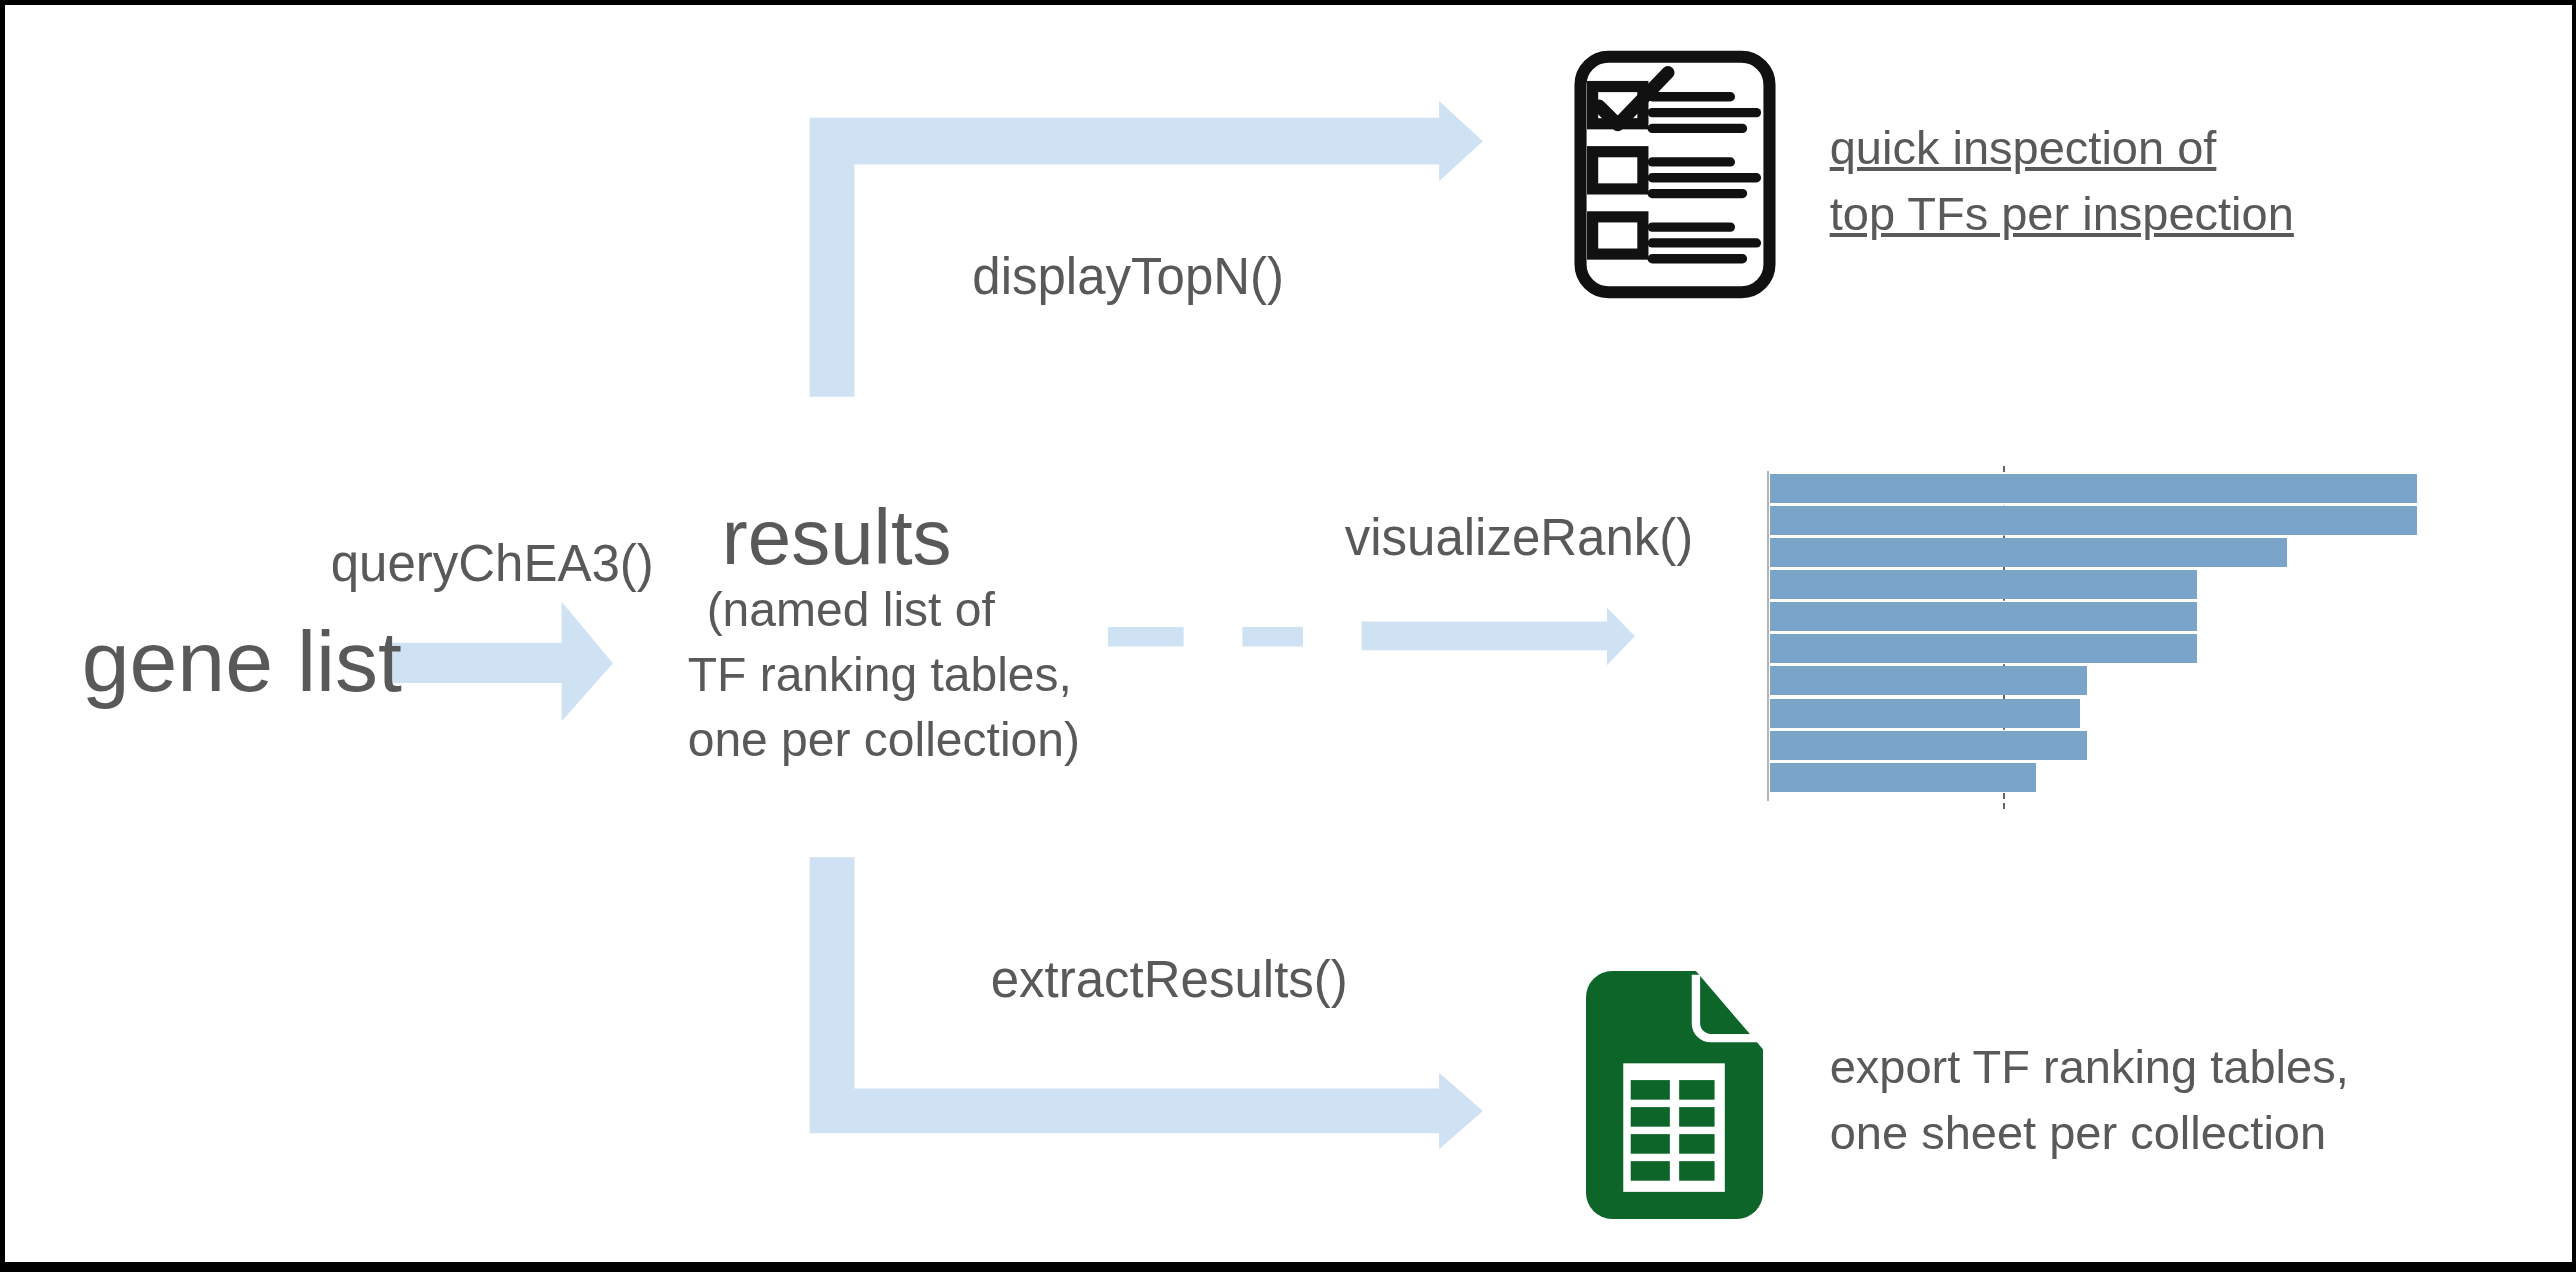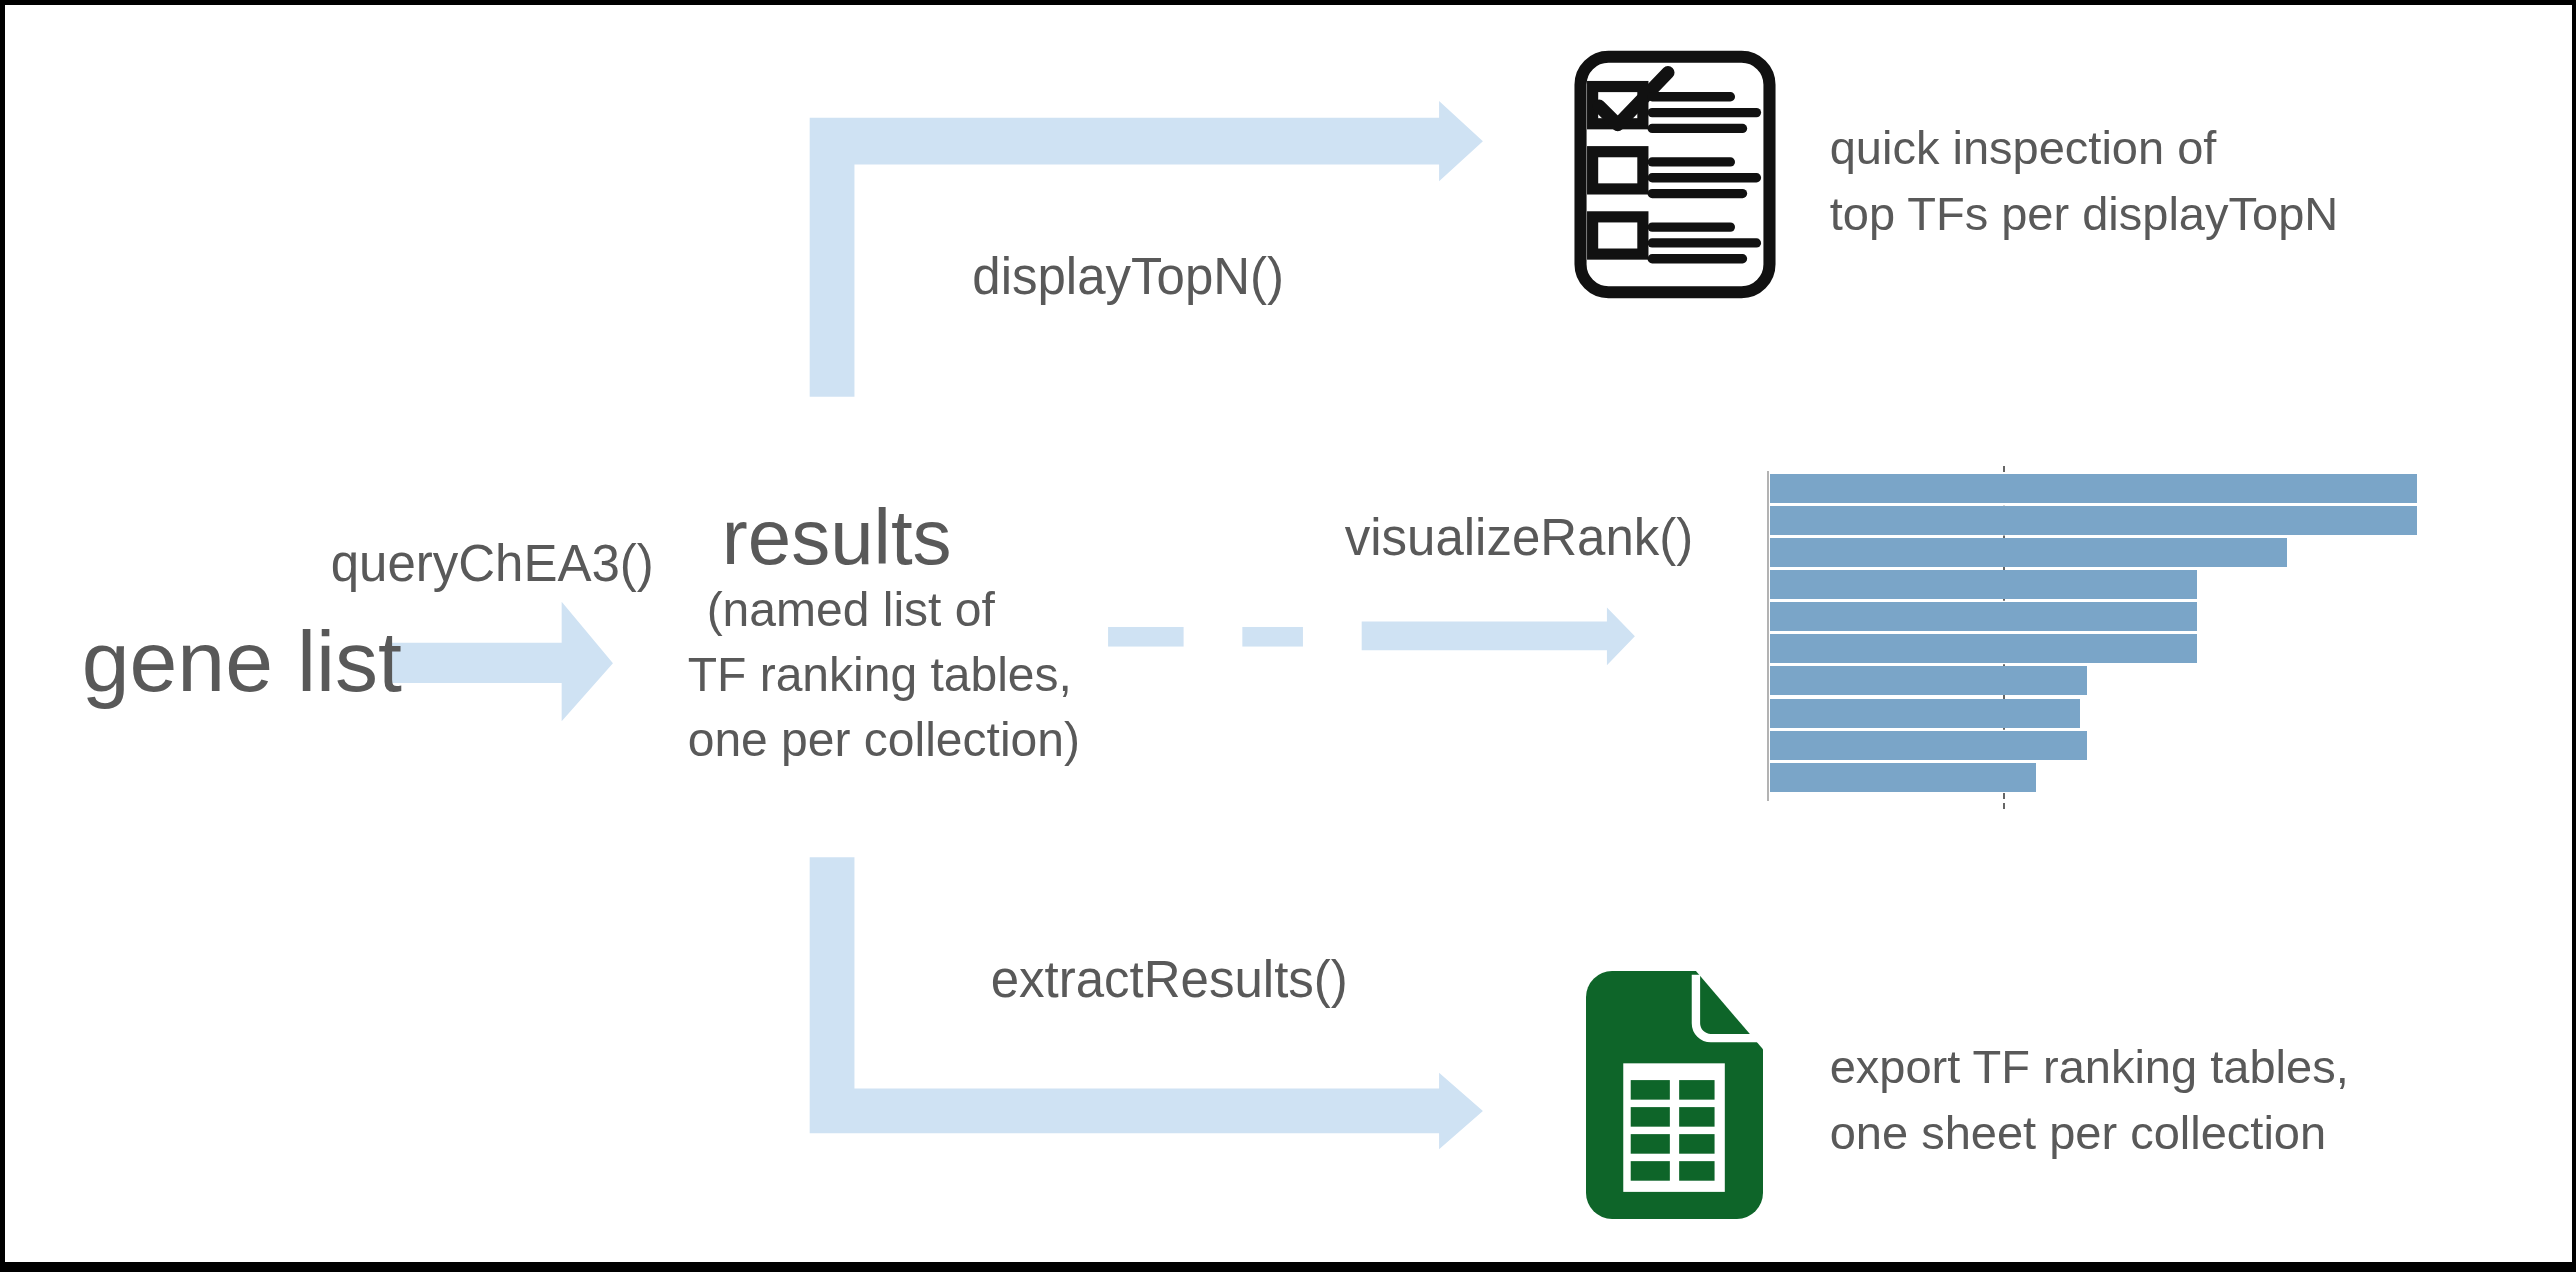--- a/index.html
+++ b/index.html
@@ -18,21 +18,21 @@
   
   .gene-list{left:77px;top:610px;font-size:86px;line-height:93px;}
   .results-title{left:692px;top:485px;width:280px;font-size:78px;line-height:95px;}
   .results-sub{left:683px;top:572px;width:326px;font-size:48px;line-height:65px;white-space:nowrap;text-align:center;}
   .fn-label{font-size:51px;line-height:62px;}
   .lbl-query{left:326px;top:504px;width:317px;margin-top:24px;}
   .lbl-display{left:965px;top:241px;width:317px;}
   .lbl-visualize{left:1340px;top:502px;width:317px;}
   .lbl-extract{left:986px;top:944px;width:317px;}
   .desc{font-size:47px;line-height:66px;}
-  .desc-top{left:1825px;top:110px;}
+  .desc-top{left:1825px;top:110px;text-decoration:underline;}
   .desc-bottom{left:1825px;top:1029px;}
   
   .chart-axis{position:absolute;left:1762px;top:466px;width:2.8px;height:330px;background:var(--axis-gray);}
   .chart-bars{position:absolute;left:1765px;top:469px;width:653px;height:328px;}
   .rank-bar{position:absolute;left:0;height:29px;background:var(--bar-blue);}
   .chart-ref{position:absolute;top:-7.5px;height:343px;width:0;border-left:2.8px dashed var(--threshold-gray);}
   
   .icon{position:absolute;}
   .checklist-icon{left:1569px;top:45px;}
   .sheet-icon{left:1581px;top:966px;}
@@ -87,21 +87,21 @@
 
     <rect class="chk-stroke" x="20" y="179" width="54" height="40" stroke-width="12"></rect>
     <g stroke="var(--icon-black)" stroke-width="10" stroke-linecap="round">
       <line x1="84" y1="190" x2="168" y2="190"></line>
         <line x1="84" y1="207" x2="196" y2="207"></line>
         <line x1="84" y1="224" x2="181" y2="224"></line>
     </g>
   </svg>
   <div class="txt desc desc-top">
     <div>quick inspection of</div>
-    <div>top TFs per displayTopN</div>
+    <div>top TFs per inspection</div>
   </div>
 
   <div class="chart-axis"></div>
   <div class="chart-bars">
     <div class="chart-ref" style="left: 233px;"></div>
   <div class="rank-bar" style="top: 0px; width: 647px;"></div>
       <div class="rank-bar" style="top: 32px; width: 647px;"></div>
       <div class="rank-bar" style="top: 64px; width: 517px;"></div>
       <div class="rank-bar" style="top: 96px; width: 427px;"></div>
       <div class="rank-bar" style="top: 128px; width: 427px;"></div>

